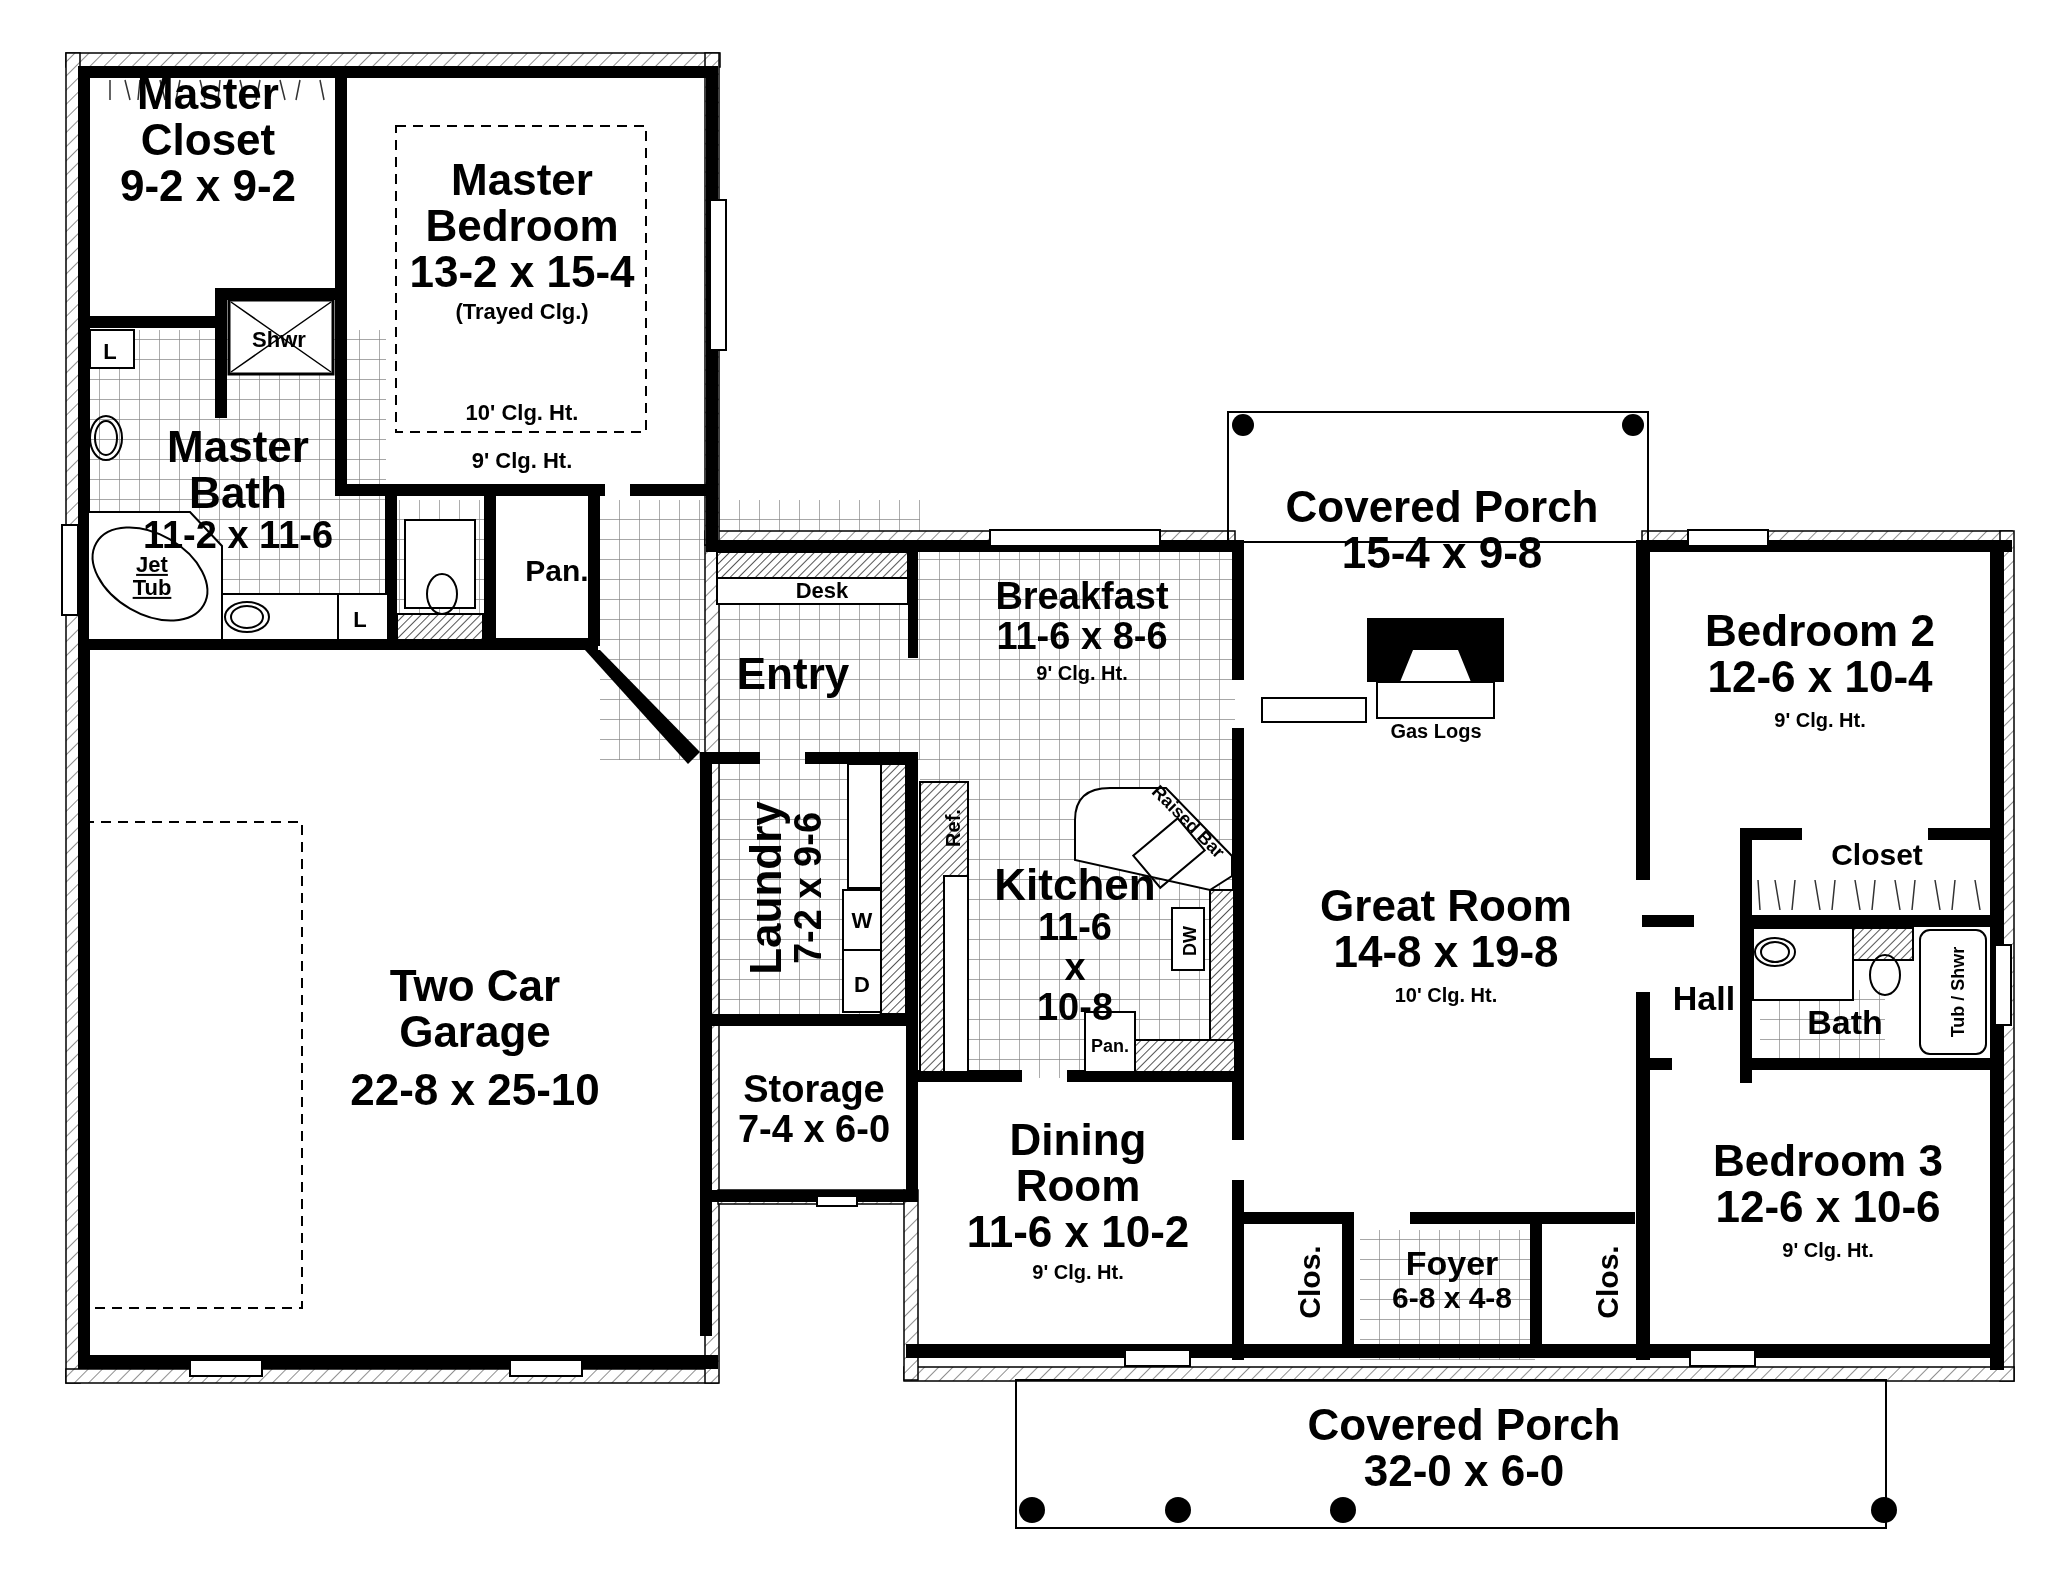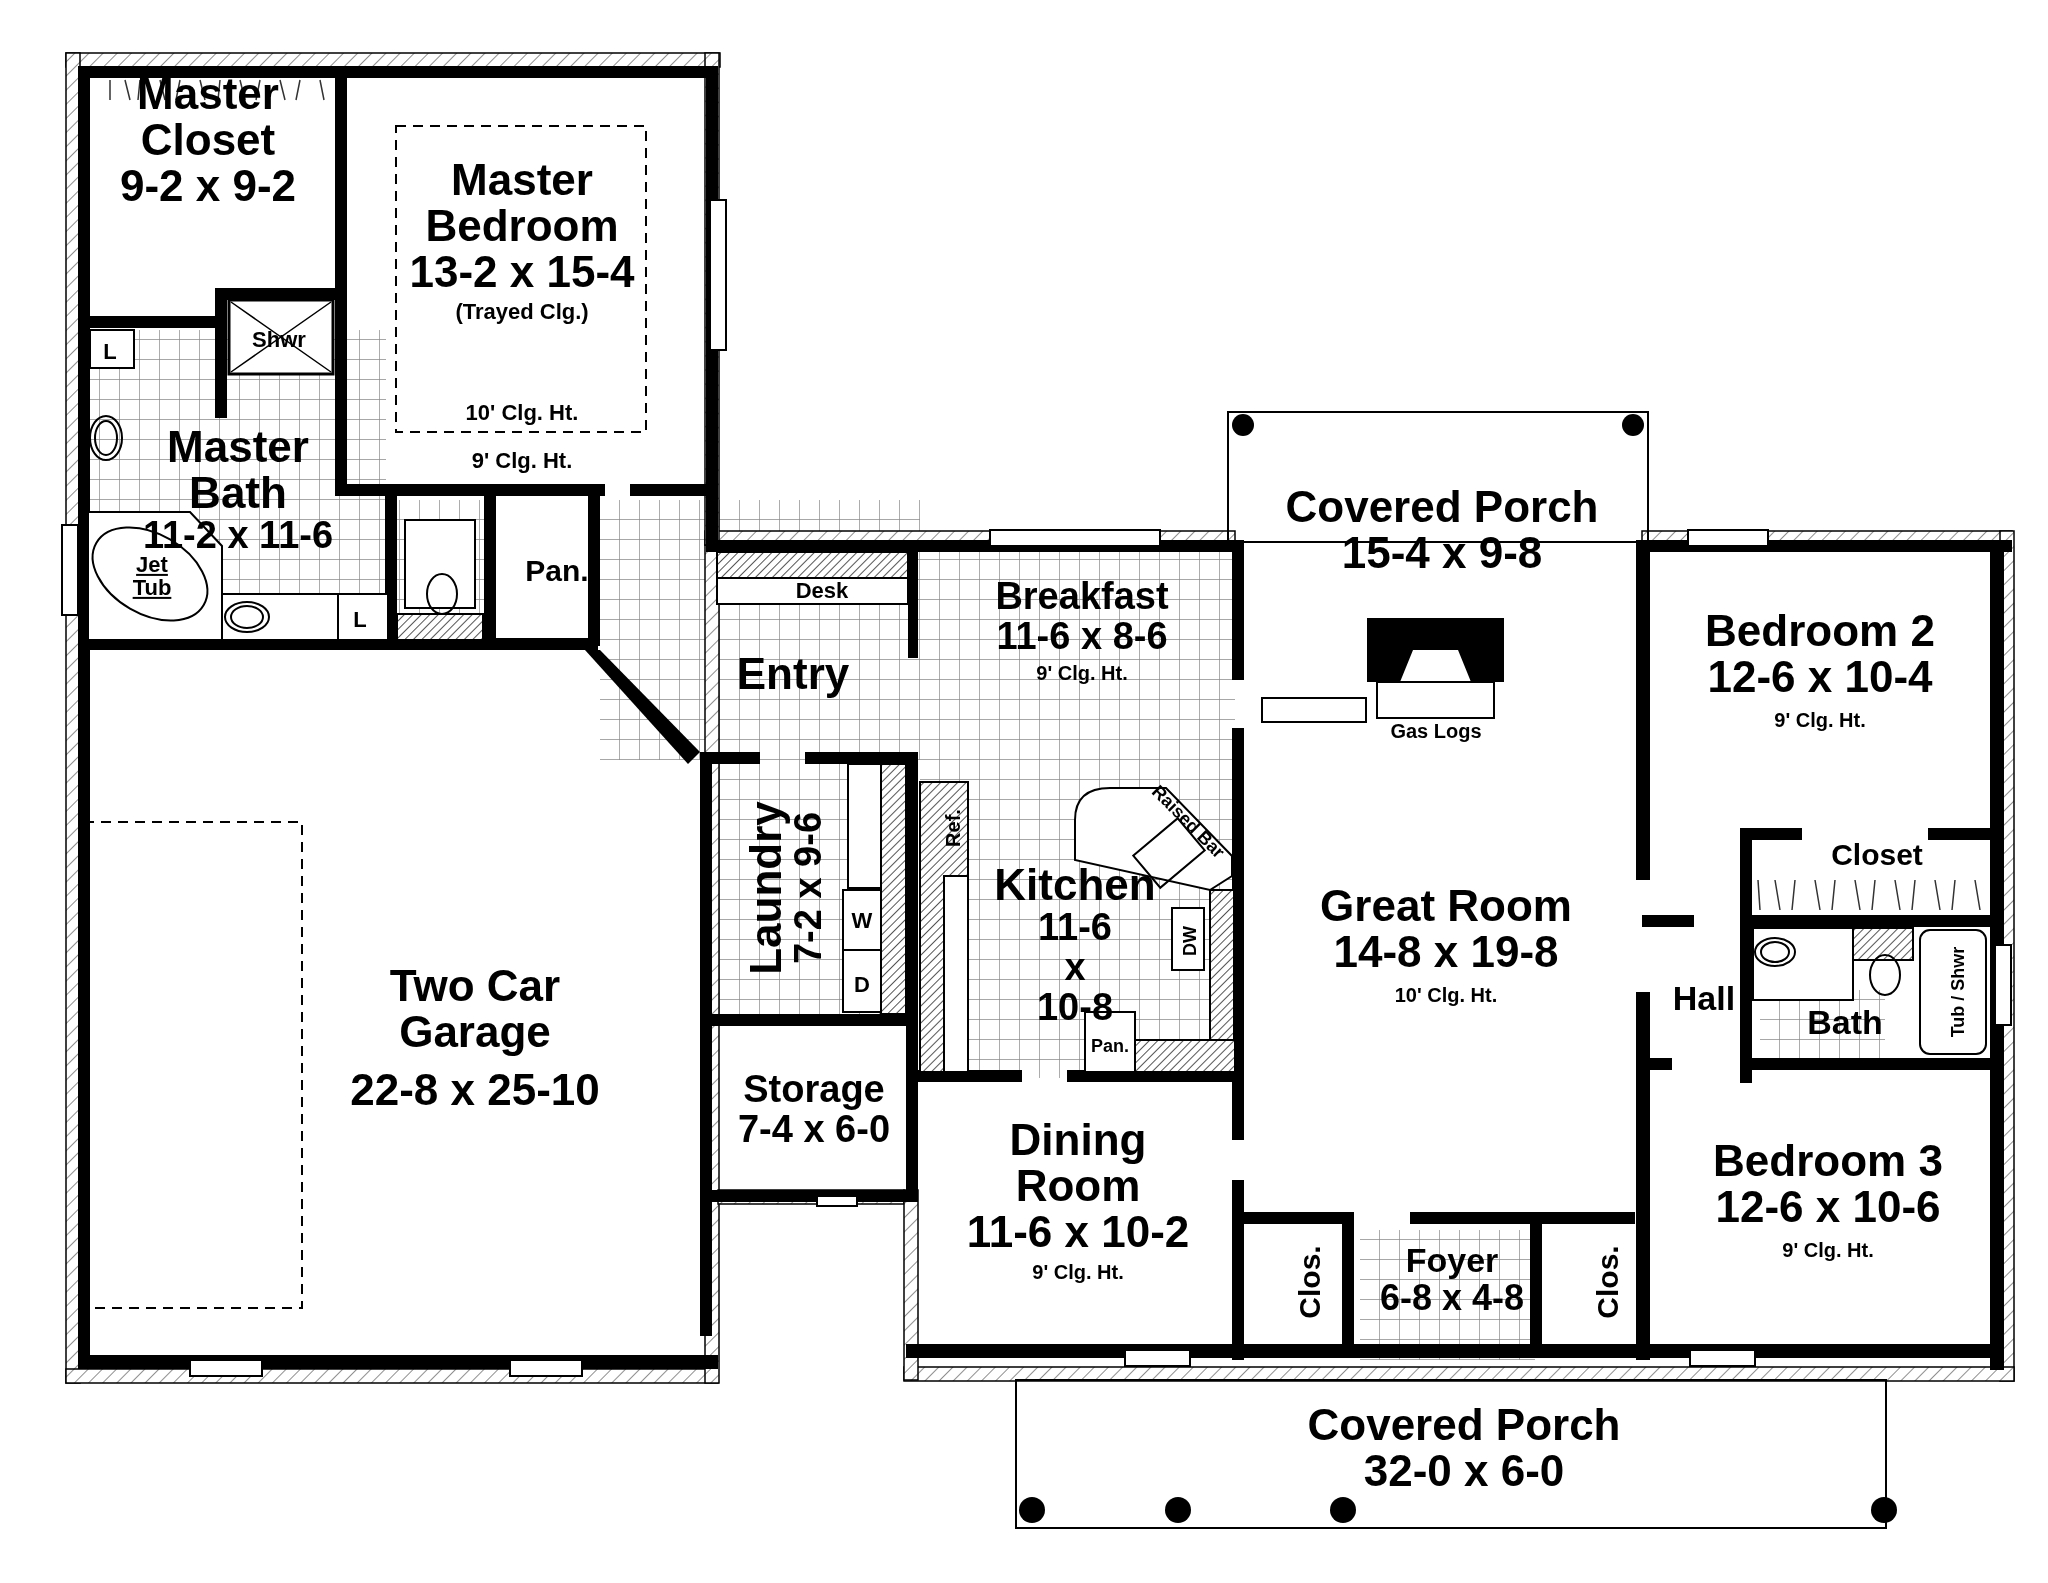--- a/index.html
+++ b/index.html
@@ -305,21 +305,21 @@
 <div class="lbl" style="left:1078px;top:1200px;">
   <div class="big">Dining</div>
   <div class="big">Room</div>
   <div class="big">11-6 x 10-2</div>
   <div class="xs" style="margin-top:6px;">9' Clg. Ht.</div>
 </div>
 
 <div class="lbl rot mid" style="left:1310px;top:1282px;font-size:30px;">Clos.</div>
 <div class="lbl" style="left:1452px;top:1280px;">
   <div class="mid" style="font-size:34px;">Foyer</div>
-  <div class="mid" style="font-size:36px;">6-8 x 4-8</div>
+  <div class="mid" style="font-size:30px;">6-8 x 4-8</div>
 </div>
 <div class="lbl rot mid" style="left:1608px;top:1282px;font-size:30px;">Clos.</div>
 
 <div class="lbl" style="left:1828px;top:1200px;">
   <div class="big">Bedroom 3</div>
   <div class="big">12-6 x 10-6</div>
   <div class="xs" style="margin-top:10px;">9' Clg. Ht.</div>
 </div>
 
 <div class="lbl" style="left:1464px;top:1448px;">

